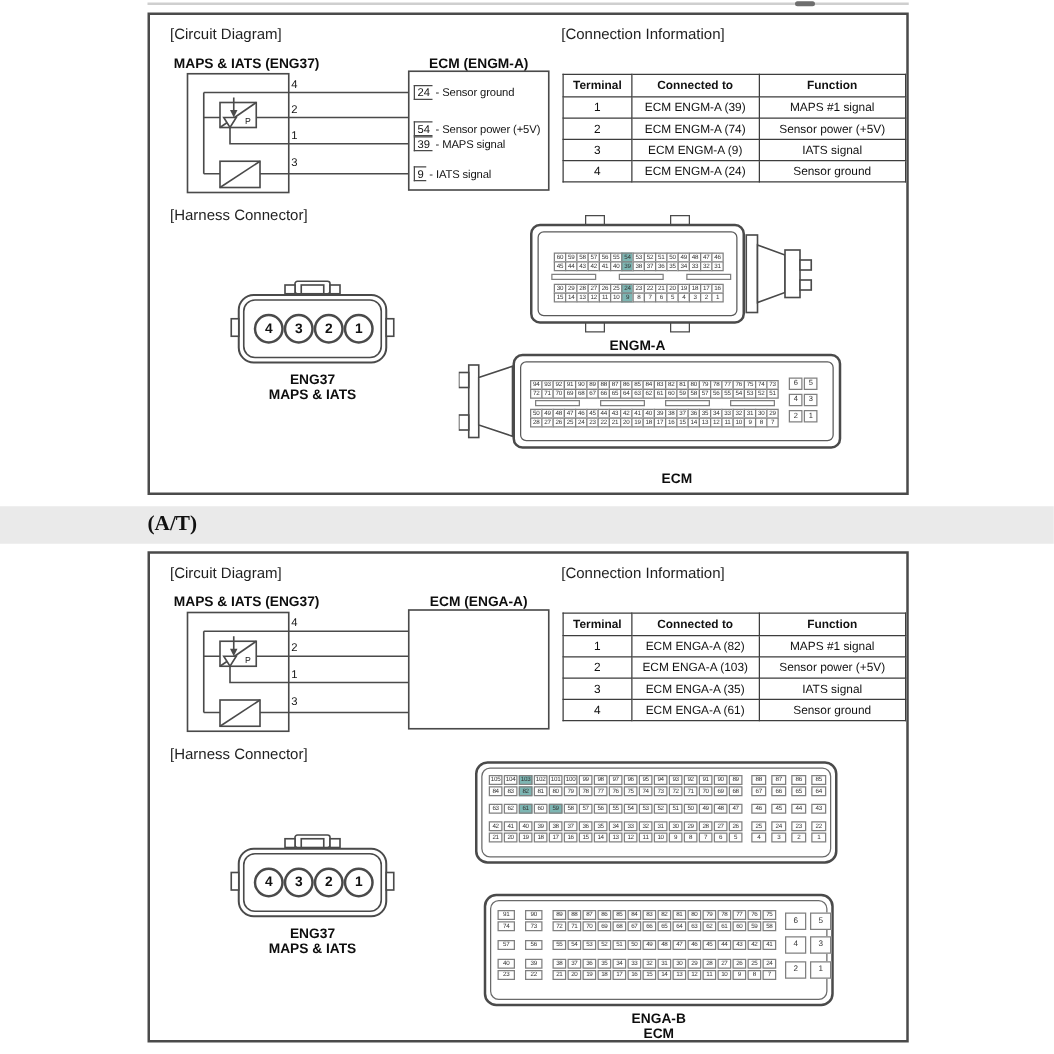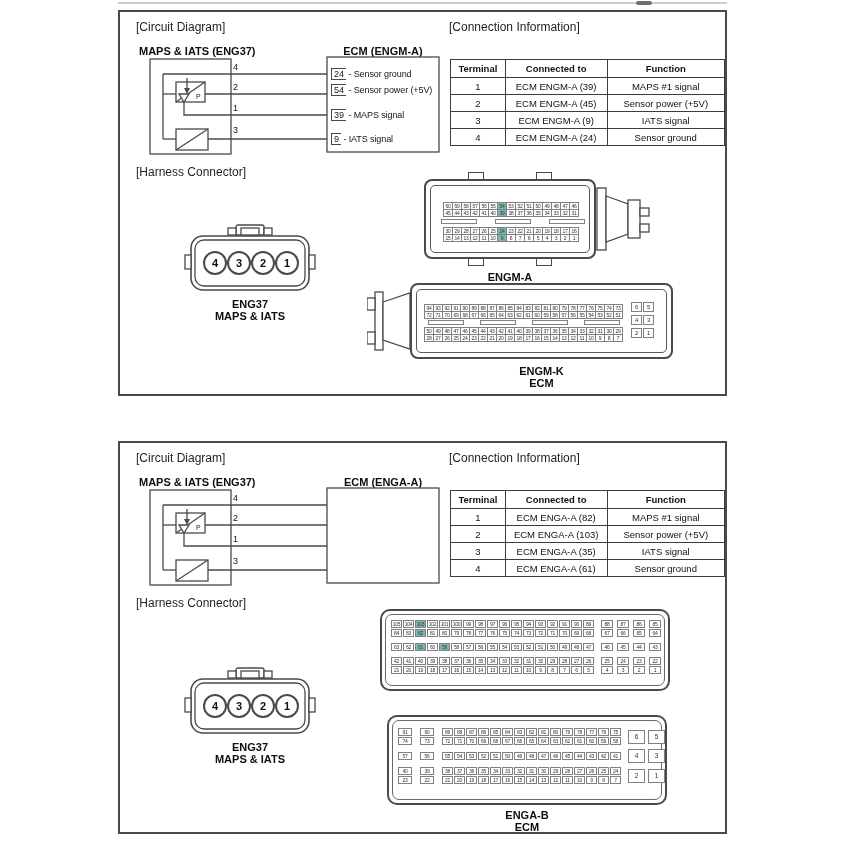--- a/index.html
+++ b/index.html
@@ -123,42 +123,42 @@
       <line class="ln" x1="56" y1="98" x2="88" y2="77"></line>
     </svg>
     <div class="wire-pins">
         <div class="wire-pin" style="top: 50px;">4</div>
         <div class="wire-pin" style="top: 70px;">2</div>
         <div class="wire-pin" style="top: 91px;">1</div>
         <div class="wire-pin" style="top: 113px;">3</div>
       </div>
     <div class="ecm-terminals">
         <div class="term-row" style="top: 56px;"><span class="tbr">24</span><span class="ttext"> - Sensor ground</span></div>
-        <div class="term-row" style="top: 72px;"><span class="tbr">54</span><span class="ttext"> - Sensor power (+5V)</span></div>
+        <div class="term-row" style="top: 85px;"><span class="tbr">54</span><span class="ttext"> - Sensor power (+5V)</span></div>
         <div class="term-row" style="top: 97px;"><span class="tbr">39</span><span class="ttext"> - MAPS signal</span></div>
         <div class="term-row" style="top: 121px;"><span class="tbr">9</span><span class="ttext"> - IATS signal</span></div>
       </div>
 
     <table class="conn-table">
         <thead>
           <tr>
             <th>Terminal</th>
             <th>Connected to</th>
             <th>Function</th>
           </tr>
         </thead>
         <tbody>
           <tr>
             <td>1</td>
             <td>ECM ENGM-A (39)</td>
             <td>MAPS #1 signal</td>
           </tr>
           <tr>
             <td>2</td>
-            <td>ECM ENGM-A (45)</td>
+            <td>ECM ENGM-A (74)</td>
             <td>Sensor power (+5V)</td>
           </tr>
           <tr>
             <td>3</td>
             <td>ECM ENGM-A (9)</td>
             <td>IATS signal</td>
           </tr>
           <tr>
             <td>4</td>
             <td>ECM ENGM-A (24)</td>
@@ -377,25 +377,27 @@
           </div>
         <div class="kside">
             <div class="pin" style="left: 0px; top: 0px; width: 11px; height: 10px; font-size: 6px; line-height: 8px;">6</div>
             <div class="pin" style="left: 12px; top: 0px; width: 11px; height: 10px; font-size: 6px; line-height: 8px;">5</div>
             <div class="pin" style="left: 0px; top: 13px; width: 11px; height: 10px; font-size: 6px; line-height: 8px;">4</div>
             <div class="pin" style="left: 12px; top: 13px; width: 11px; height: 10px; font-size: 6px; line-height: 8px;">3</div>
             <div class="pin" style="left: 0px; top: 26px; width: 11px; height: 10px; font-size: 6px; line-height: 8px;">2</div>
             <div class="pin" style="left: 12px; top: 26px; width: 11px; height: 10px; font-size: 6px; line-height: 8px;">1</div>
           </div>
       </div>
-      <div class="conn-label kl1">ENGM-K</div>
       <div class="conn-label kl2">ECM</div>
     </div>
   </section>
 
+  <div class="at-band">
+    <span>(A/T)</span>
+  </div>
 
   <section class="panel" id="panel-1">
     <div class="sec-title t-circuit">[Circuit Diagram]</div>
     <div class="sec-title t-conn">[Connection Information]</div>
     <div class="comp-label sensor-label">MAPS &amp; IATS (ENG37)</div>
     <div class="comp-label ecm-label">ECM (ENGA-A)</div>
 
     <svg class="circuit-svg" width="340" height="115" viewBox="0 0 340 115">
       <rect class="ln" x="30" y="7" width="81" height="95"></rect>
       <rect class="ln" x="207" y="5" width="112" height="95"></rect>

